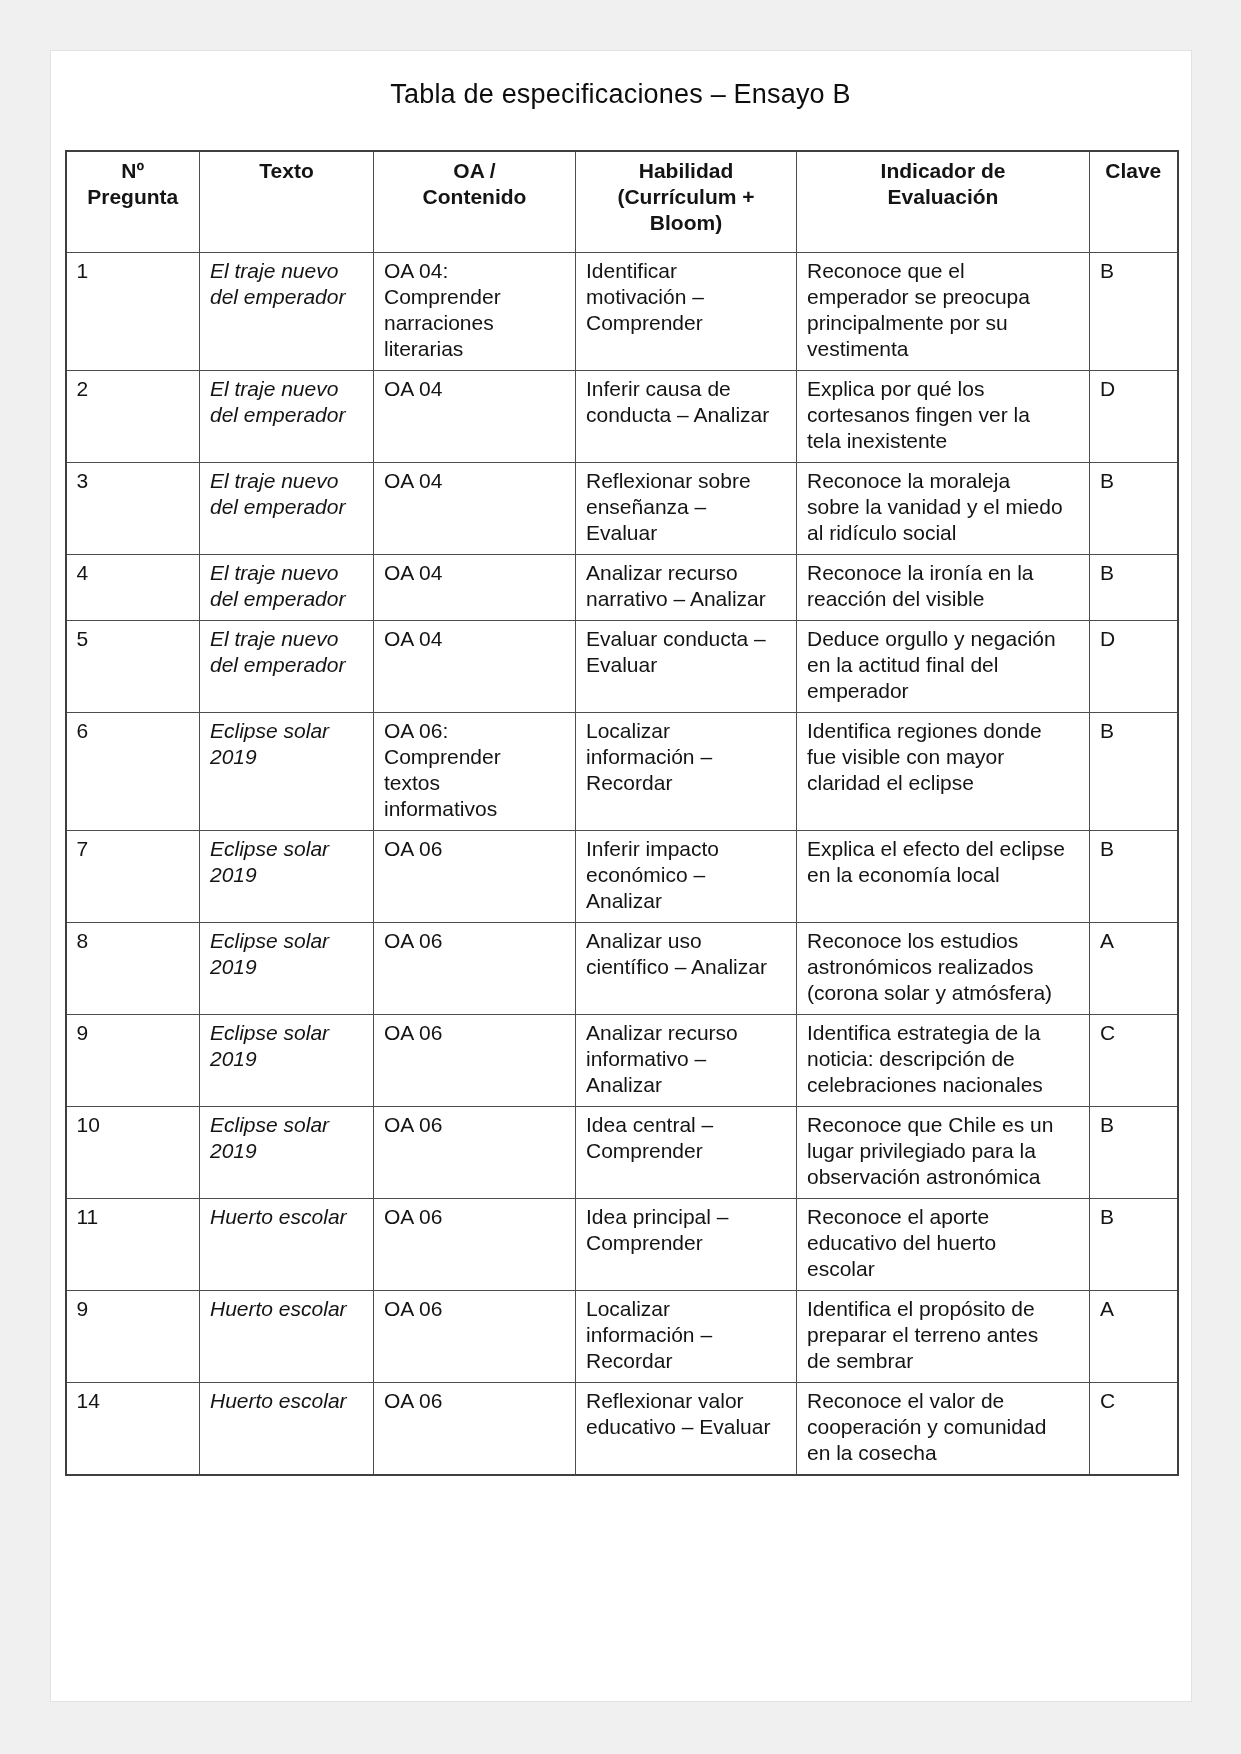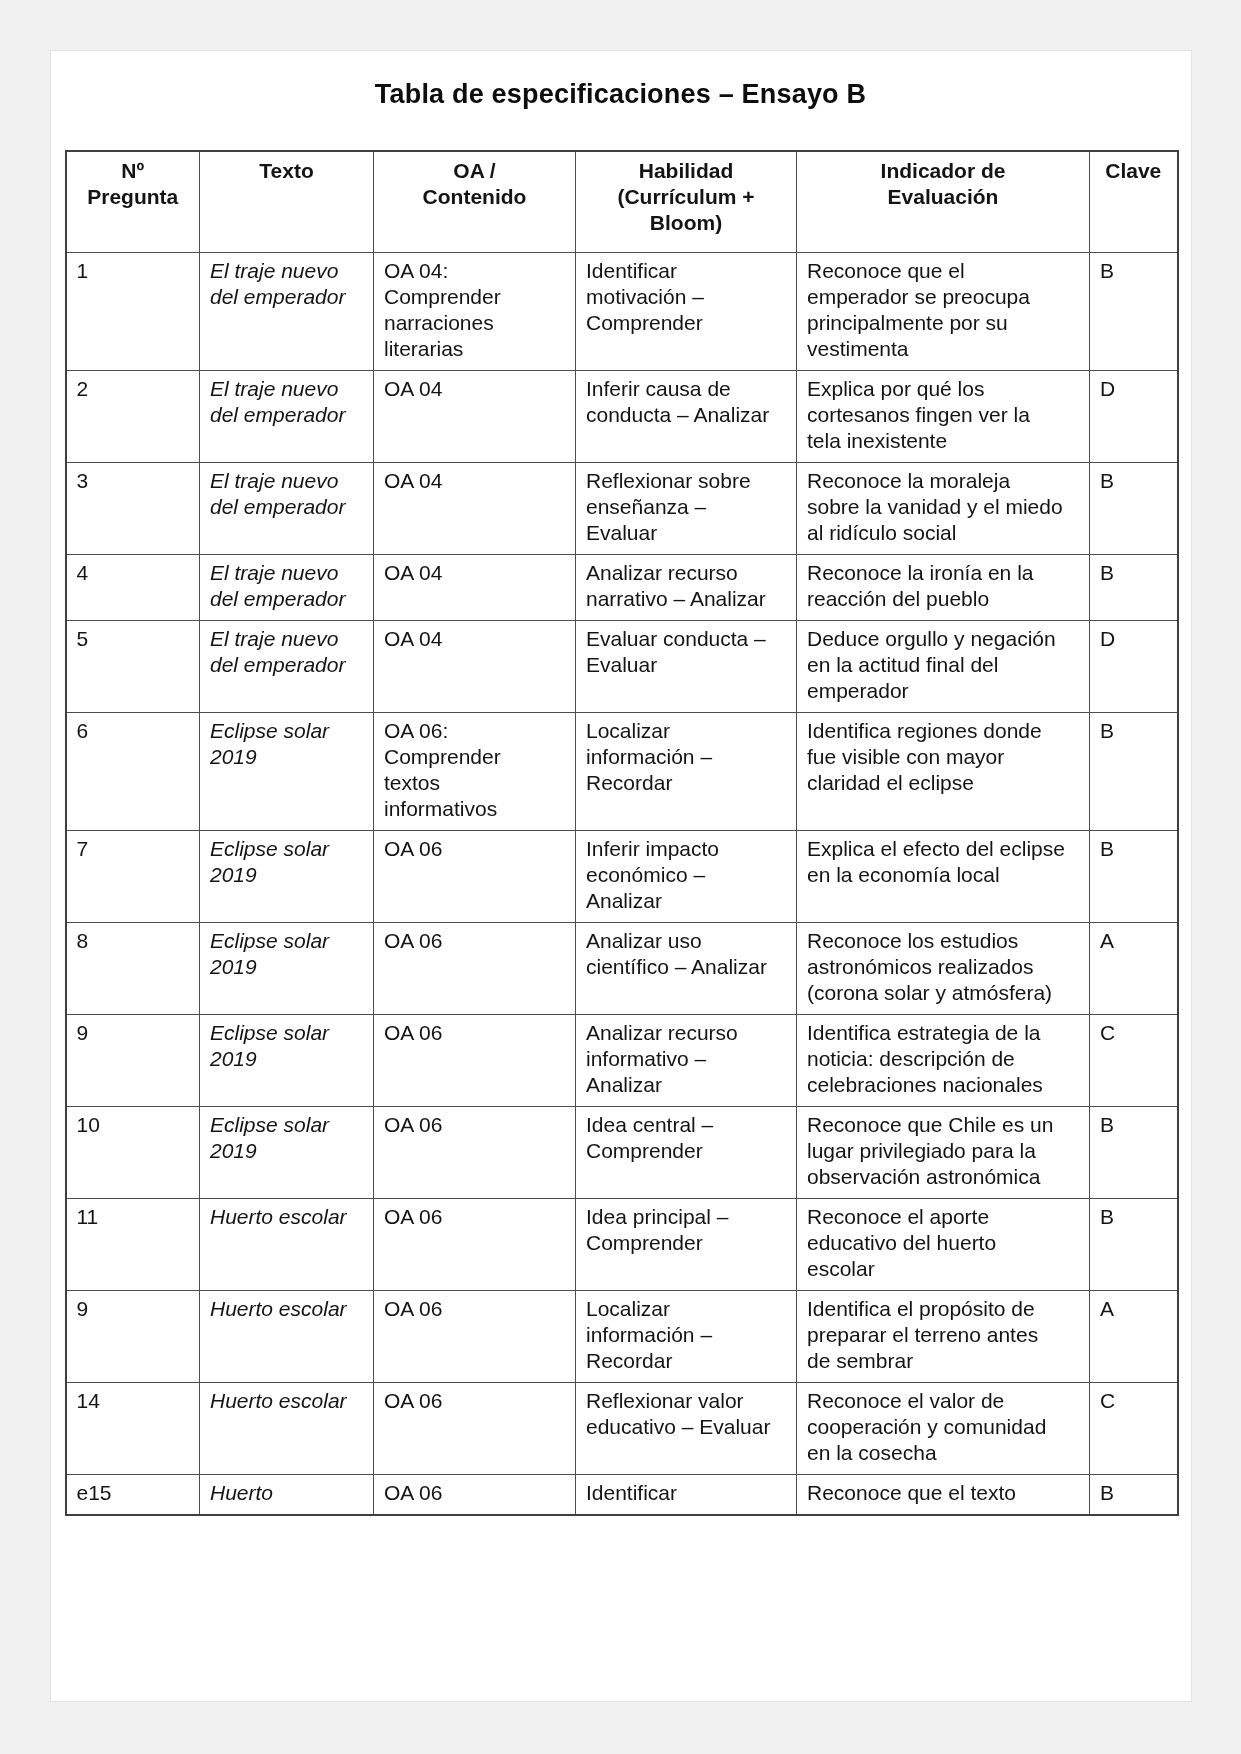--- a/index.html
+++ b/index.html
@@ -22,21 +22,21 @@
   .page {
     width: 1142px;
     min-height: 1652px;
     margin: 50px auto 0 auto;
     background: #ffffff;
     border: 1px solid #e3e3e3;
     padding: 26px 14px 40px 14px;
   }
   .title {
     font-size: 27px;
-    font-weight: bold;
+    font-weight: normal;
     text-align: center;
     color: #0d0d0d;
     margin: 2px 0 40px 0;
     letter-spacing: 0.2px;
   }
   table.spec-table {
     width: 1112px;
     margin: 16px auto;
     border-collapse: collapse;
     table-layout: fixed;
@@ -125,21 +125,21 @@
             <td class="col-oa">OA 04</td>
             <td class="col-habilidad">Reflexionar sobre enseñanza – Evaluar</td>
             <td class="col-indicador">Reconoce la moraleja sobre la vanidad y el miedo al ridículo social</td>
             <td class="col-clave">B</td>
           </tr>
           <tr>
             <td class="col-num">4</td>
             <td class="col-texto">El traje nuevo del emperador</td>
             <td class="col-oa">OA 04</td>
             <td class="col-habilidad">Analizar recurso narrativo – Analizar</td>
-            <td class="col-indicador">Reconoce la ironía en la reacción del pueblo</td>
+            <td class="col-indicador">Reconoce la ironía en la reacción del visible</td>
             <td class="col-clave">B</td>
           </tr>
           <tr>
             <td class="col-num">5</td>
             <td class="col-texto">El traje nuevo del emperador</td>
             <td class="col-oa">OA 04</td>
             <td class="col-habilidad">Evaluar conducta – Evaluar</td>
             <td class="col-indicador">Deduce orgullo y negación en la actitud final del emperador</td>
             <td class="col-clave">D</td>
           </tr>
@@ -199,25 +199,17 @@
             <td class="col-indicador">Identifica el propósito de preparar el terreno antes de sembrar</td>
             <td class="col-clave">A</td>
           </tr>
           <tr>
             <td class="col-num">14</td>
             <td class="col-texto">Huerto escolar</td>
             <td class="col-oa">OA 06</td>
             <td class="col-habilidad">Reflexionar valor educativo – Evaluar</td>
             <td class="col-indicador">Reconoce el valor de cooperación y comunidad en la cosecha</td>
             <td class="col-clave">C</td>
-          </tr>
-          <tr>
-            <td class="col-num">e15</td>
-            <td class="col-texto">Huerto</td>
-            <td class="col-oa">OA 06</td>
-            <td class="col-habilidad">Identificar</td>
-            <td class="col-indicador">Reconoce que el texto</td>
-            <td class="col-clave">B</td>
           </tr>
         </tbody>
     </table>
   </div>
 </div>
 
 </body></html>

